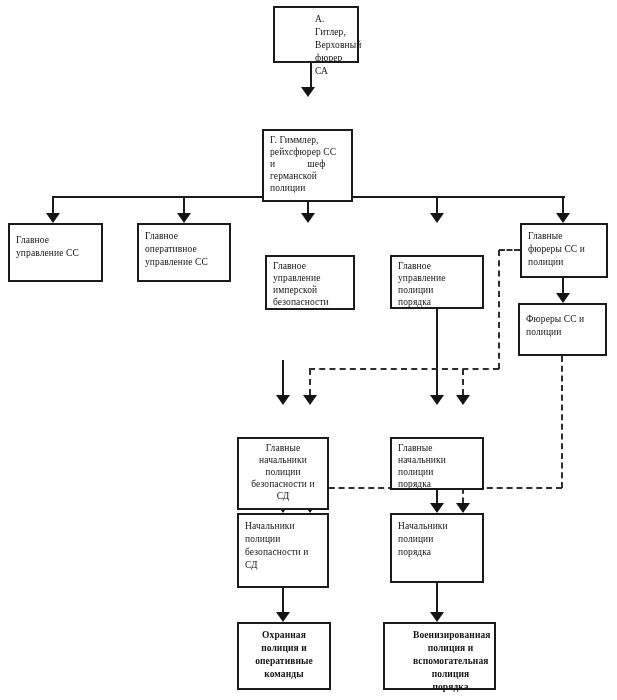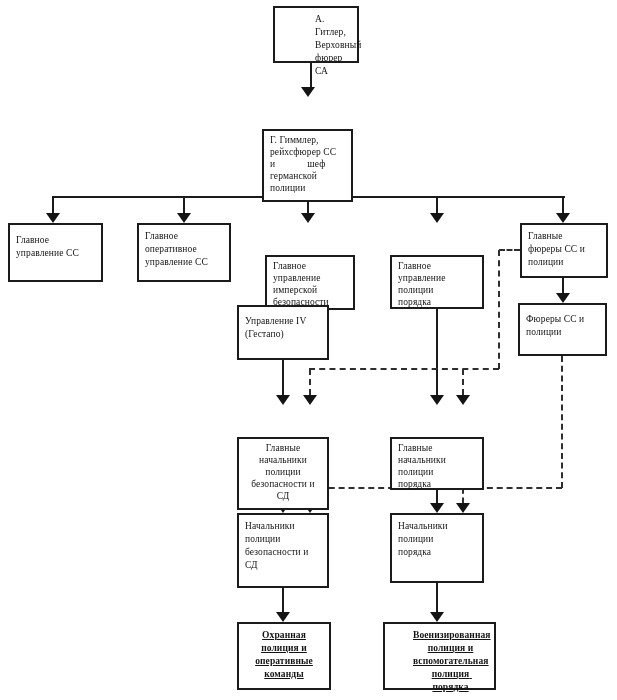--- a/index.html
+++ b/index.html
@@ -8,21 +8,21 @@
     font-family:"Liberation Serif","DejaVu Serif",serif;color:#141414;
     overflow:hidden;
   }
   .box{
     position:absolute;box-sizing:border-box;border:2px solid #1b1b1b;background:#fff;
     font-size:9.5px;line-height:13px;padding:5px 6px;white-space:pre-wrap;
     letter-spacing:0.1px;
   }
   .tight{line-height:12px;padding-top:3px;margin-top:32px;}
   .center{text-align:center;}
-  .bold{font-weight:bold;text-decoration:underline;}
+  .bold{font-weight:bold;}
   .vl{position:absolute;width:2px;background:#1b1b1b;}
   .hl{position:absolute;height:2px;background:#1b1b1b;}
   .dvl{position:absolute;width:0;border-left:2px dashed #2e2e2e;}
   .dhl{position:absolute;height:0;border-top:2px dashed #2e2e2e;}
   .ah{position:absolute;width:0;height:0;border-left:7px solid transparent;
       border-right:7px solid transparent;border-top:10px solid #141414;}
 </style>
 </head>
 <body>
 
@@ -101,22 +101,20 @@
 
   <div class="box tight" style="left:390px;top:223px;width:94px;height:54px;">Главное
 управление
 полиции
 порядка</div>
 
   <div class="box" style="left:520px;top:223px;width:88px;height:55px;">Главные
 фюреры СС и
 полиции</div>
 
-  <div class="box" style="left:237px;top:305px;width:92px;height:55px;padding-top:8px;">Управление IV
-(Гестапо)</div>
 
   <div class="box" style="left:518px;top:303px;width:89px;height:53px;padding-top:8px;">Фюреры СС и
 полиции</div>
 
   <div class="box tight center" style="left:237px;top:405px;width:92px;height:73px;">Главные
 начальники
 полиции
 безопасности и
 СД</div>
 

